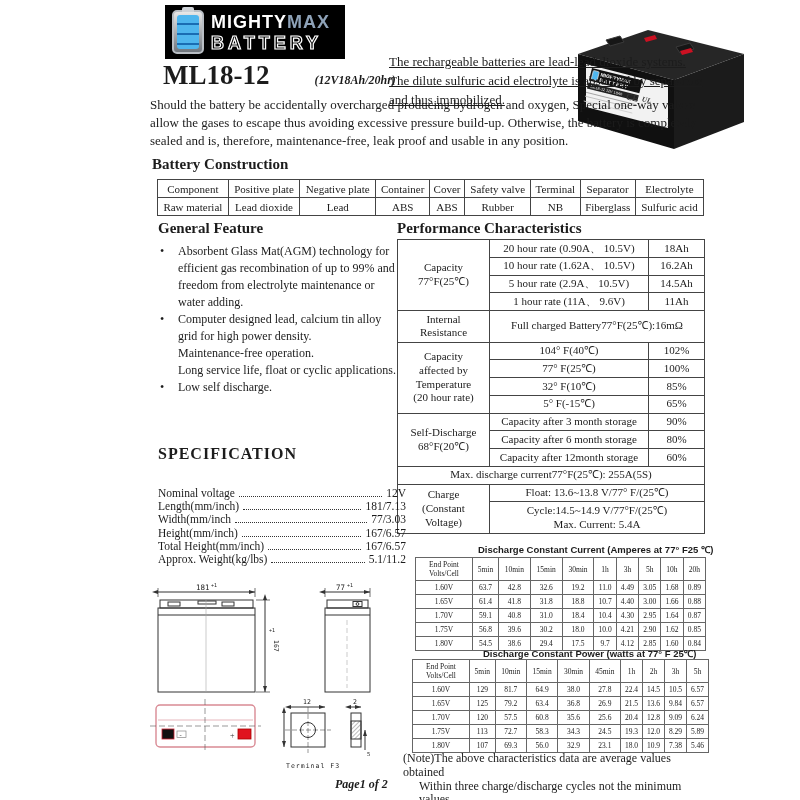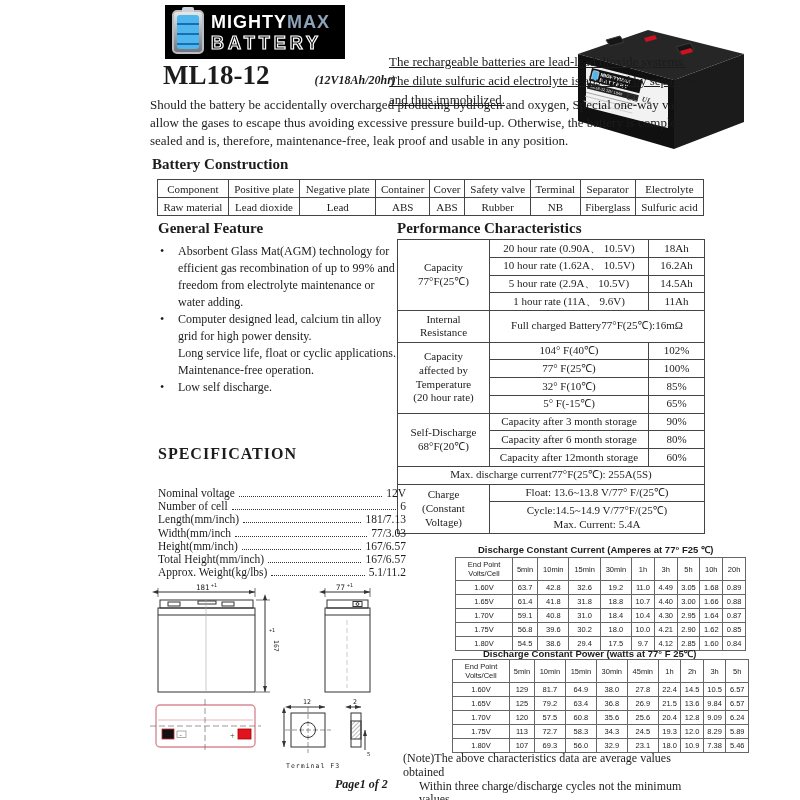--- a/index.html
+++ b/index.html
@@ -61,21 +61,21 @@
   .spec-row{display:flex;align-items:baseline;height:13.2px;}
   .spec-label{white-space:nowrap;}
   .spec-leader{flex:1;border-bottom:1.6px dotted #333;margin:0 4px 3px 4px;min-width:12px;}
   .spec-value{white-space:nowrap;}
 
   
   .dc-title{position:absolute;font-family:"Liberation Sans",sans-serif;font-weight:bold;font-size:9.5px;margin-left:40px;}
   .dc-title.current{left:438px;top:543px;}
   .dc-title.power{left:443px;top:647px;}
   .dtable{position:absolute;display:table;border-collapse:collapse;
-          font-family:Liberation Sans, sans-serif;font-size:7.5px;color:#222;margin-left:40px;}
+          font-family:Liberation Serif, serif;font-size:7.5px;color:#222;}
   .dtable.current{left:415px;top:557px;width:290px;}
   .dtable.power{left:412px;top:659px;width:296px;}
   .dtable .trow{display:table-row;}
   .dtable .dbody{display:table-row-group;}
   .dtable .dcell{display:table-cell;border:1px solid #666;text-align:center;vertical-align:middle;
           padding:1px 0;height:11px;}
   .dtable .head .dcell{white-space:pre-line;height:20px;}
   .dtable .dcell:first-child{width:56px;}
 
   .note{position:absolute;left:403px;top:752px;width:312px;font-size:12px;line-height:1.15;}
@@ -165,26 +165,26 @@
         <span class="b-text">Absorbent Glass Mat(AGM) technology for efficient gas recombination of up to 99% and freedom from electrolyte maintenance or water adding.</span>
       </div>
 
       <div class="b-row">
         <span class="b-marker">•</span>
         <span class="b-text">Computer designed lead, calcium tin alloy grid for high power density.</span>
       </div>
 
       <div class="b-row">
         <span class="b-marker"></span>
-        <span class="b-text">Long service life, float or cyclic applications.</span>
+        <span class="b-text">Maintenance-free operation.</span>
       </div>
 
       <div class="b-row">
         <span class="b-marker"></span>
-        <span class="b-text">Maintenance-free operation.</span>
+        <span class="b-text">Long service life, float or cyclic applications.</span>
       </div>
 
       <div class="b-row">
         <span class="b-marker">•</span>
         <span class="b-text">Low self discharge.</span>
       </div>
     </div>
 
   <div class="h-perf">Performance Characteristics</div>
   <table class="ptable">
@@ -271,25 +271,20 @@
 
   <div class="h-spec">SPECIFICATION</div>
   <div class="spec-list">
 
       <div class="spec-row">
         <span class="spec-label">Nominal voltage</span>
         <span class="spec-leader"></span>
         <span class="spec-value">12V</span>
       </div>
 
-      <div class="spec-row">
-        <span class="spec-label">Number of cell</span>
-        <span class="spec-leader"></span>
-        <span class="spec-value">6</span>
-      </div>
 
       <div class="spec-row">
         <span class="spec-label">Length(mm/inch)</span>
         <span class="spec-leader"></span>
         <span class="spec-value">181/7.13</span>
       </div>
 
       <div class="spec-row">
         <span class="spec-label">Width(mm/inch</span>
         <span class="spec-leader"></span>

